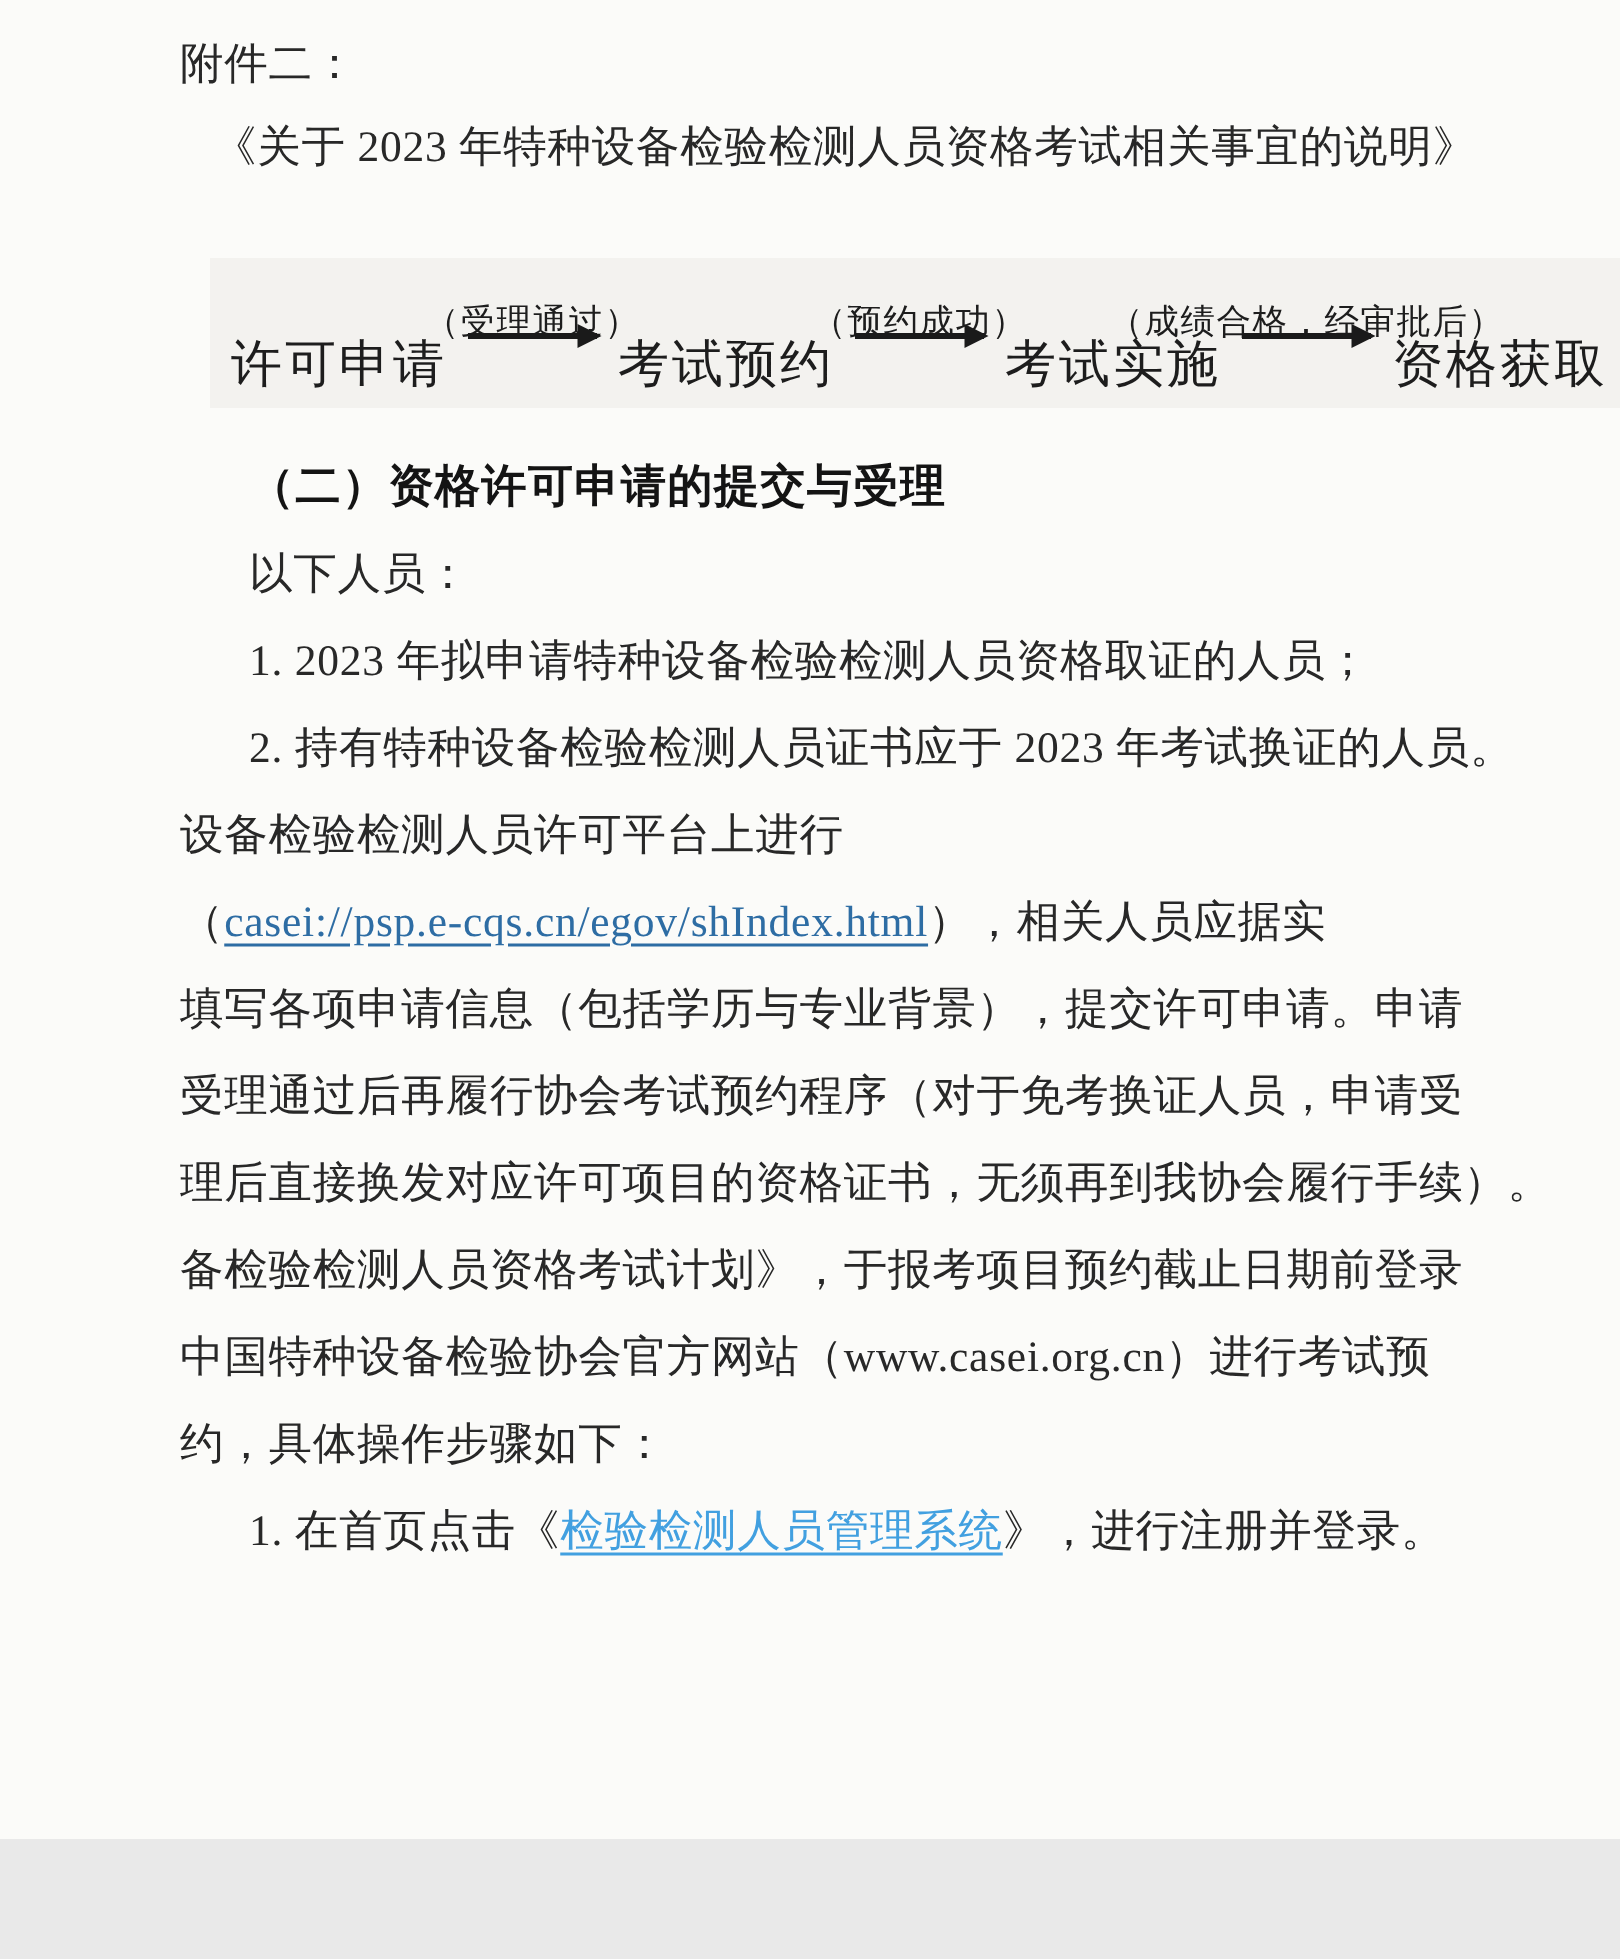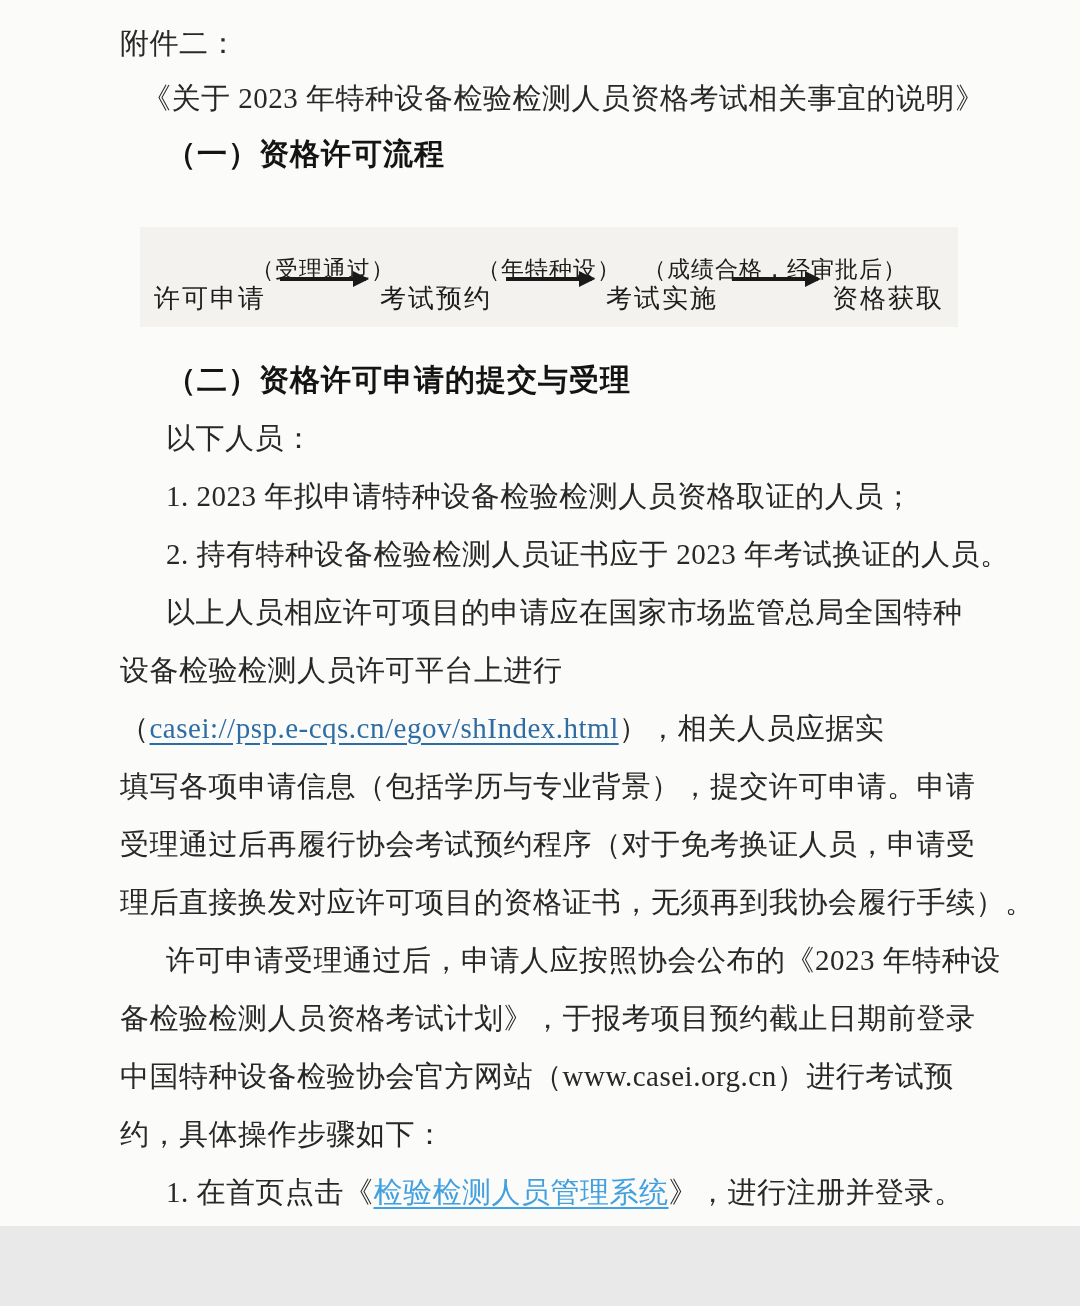--- a/index.html
+++ b/index.html
@@ -41,21 +41,21 @@
   }
   .flow{
     display:inline-flex;
     align-items:flex-end;
     background:#f3f2ef;
     padding:8px 14px 6px 14px;
     height:86px;
     box-sizing:content-box;
   }
   .fnode{
-    font-size:26px;
+    font-size:34px;
     line-height:44px;
     color:#1d1d1d;
     white-space:nowrap;
     letter-spacing:2px;
   }
   .fseg{
     position:relative;
     width:96px;
     display:flex;
     justify-content:center;
@@ -93,65 +93,62 @@
 </head>
 <body>
 
 <div class="page">
 
   <div class="line line-top">附件二：</div>
 
   <div class="line line-top ind1">《关于 2023 年特种设备检验检测人员资格考试相关事宜的说明》</div>
 
 
-  <div class="line line-top ind2 bold-head">（一）资格许可流程</div>
 
   <div class="flow-wrap">
     <div class="flow">
       <span class="fnode">许可申请</span>
       <span class="fseg">
         <span class="flabel">（受理通过）</span>
         <span class="farrow"></span>
       </span>
       <span class="fnode">考试预约</span>
       <span class="fseg">
-        <span class="flabel">（年特种设）</span>
+        <span class="flabel">（预约成功）</span>
         <span class="farrow"></span>
       </span>
       <span class="fnode">考试实施</span>
       <span class="fseg">
         <span class="flabel">（成绩合格，经审批后）</span>
         <span class="farrow"></span>
       </span>
       <span class="fnode">资格获取</span>
     </div>
   </div>
 
   <div class="line ind2 bold-head">（二）资格许可申请的提交与受理</div>
 
   <div class="line ind2">以下人员：</div>
 
   <div class="line ind2">1.  2023 年拟申请特种设备检验检测人员资格取证的人员；</div>
 
   <div class="line ind2">2. 持有特种设备检验检测人员证书应于 2023 年考试换证的人员。</div>
 
-  <div class="line ind2">以上人员相应许可项目的申请应在国家市场监管总局全国特种</div>
 
   <div class="line">设备检验检测人员许可平台上进行</div>
 
   <div class="line"><span>（</span><a class="doclink url-link">casei://psp.e-cqs.cn/egov/shIndex.html</a><span>），相关人员应据实</span></div>
 
   <div class="line">填写各项申请信息（包括学历与专业背景），提交许可申请。申请</div>
 
   <div class="line">受理通过后再履行协会考试预约程序（对于免考换证人员，申请受</div>
 
   <div class="line">理后直接换发对应许可项目的资格证书，无须再到我协会履行手续）。</div>
 
 
-  <div class="line ind2">许可申请受理通过后，申请人应按照协会公布的《2023 年特种设</div>
 
   <div class="line">备检验检测人员资格考试计划》，于报考项目预约截止日期前登录</div>
 
   <div class="line">中国特种设备检验协会官方网站（www.casei.org.cn）进行考试预</div>
 
   <div class="line">约，具体操作步骤如下：</div>
 
   <div class="line ind2"><span>1. 在首页点击《</span><a class="doclink sys-link">检验检测人员管理系统</a><span>》，进行注册并登录。</span></div>
 
 </div>

